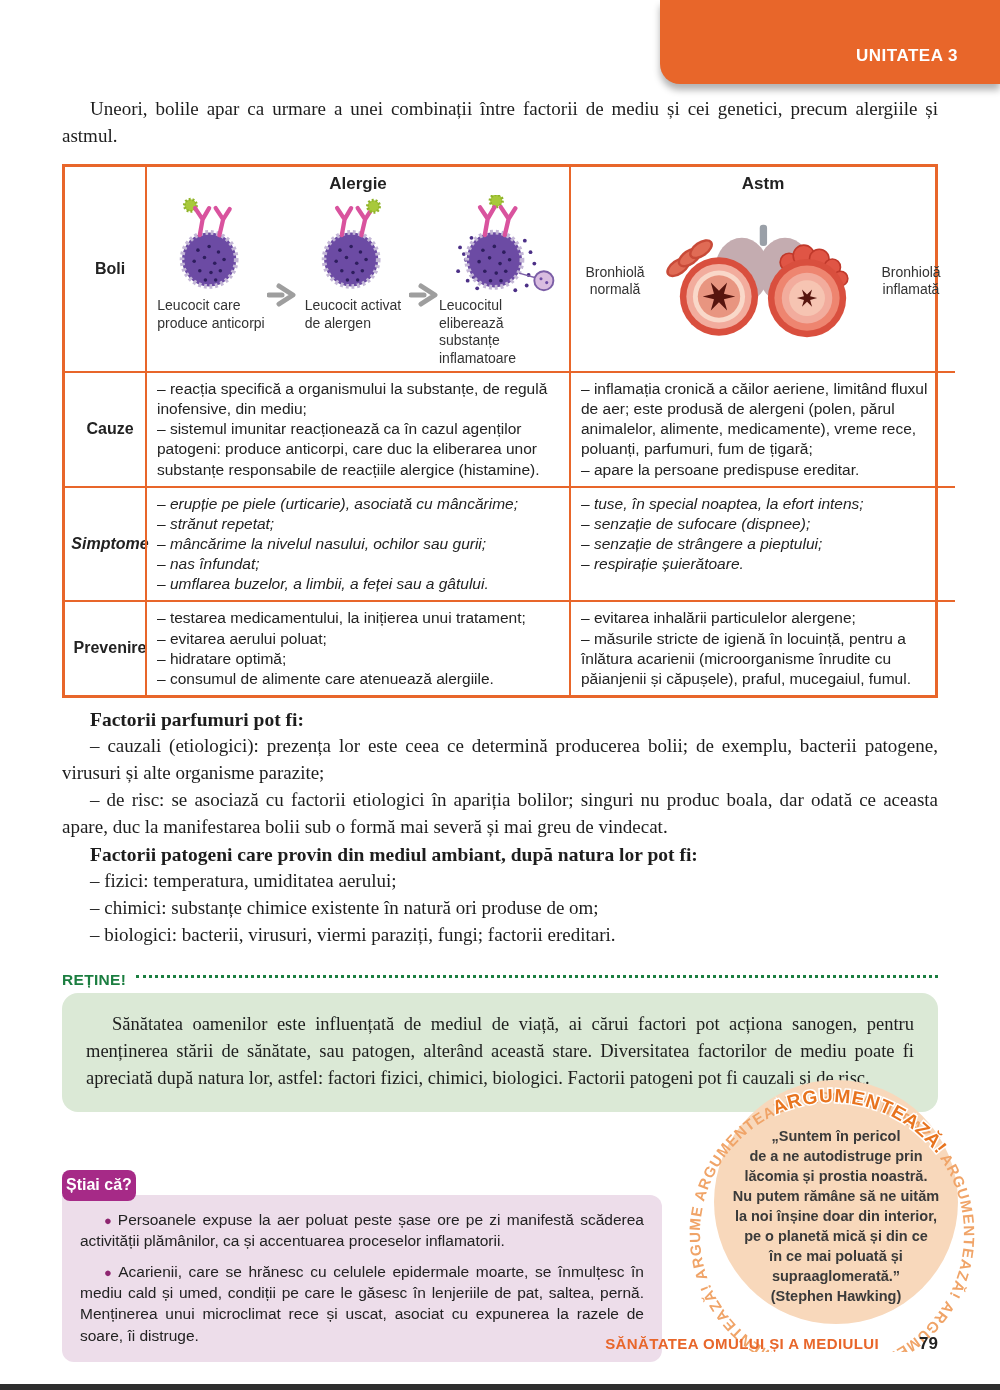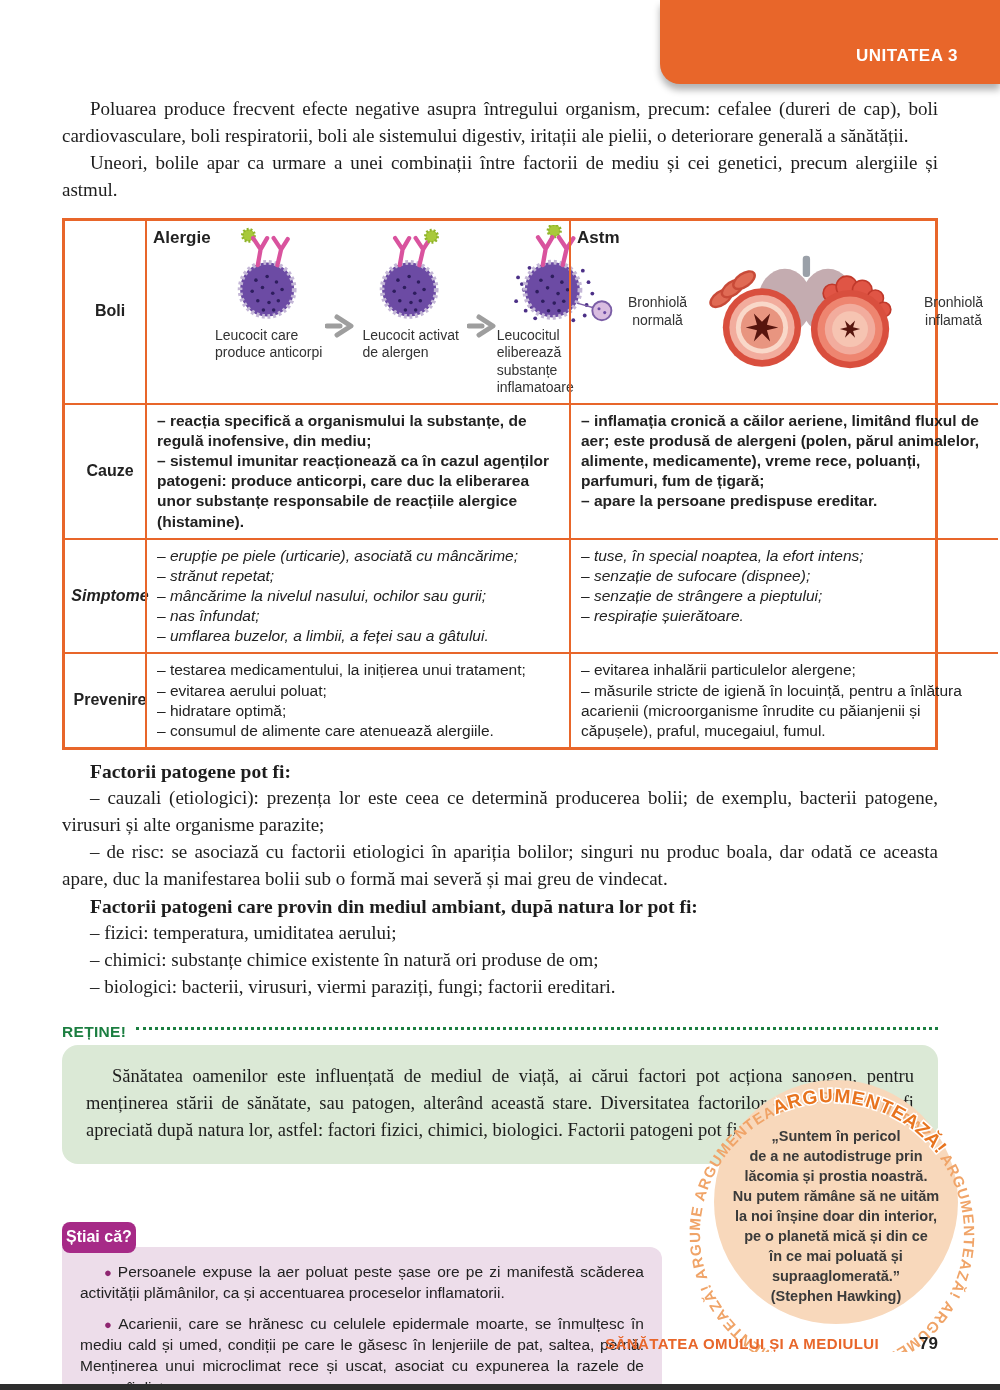--- a/index.html
+++ b/index.html
@@ -24,25 +24,25 @@
   .dtable { margin-top:14px; border:3px solid #E8662A; display:grid;
     grid-template-columns:80px 424px 1fr; background:#fff;
     font-family:"Liberation Sans", sans-serif; font-size:15.5px; line-height:1.3;
     color:#222; }
   .cell { padding:6px 10px; white-space:pre-line; }
   .bl { border-left:2px solid #E8662A; }
   .bt { border-top:2px solid #E8662A; }
   .rowlabel { display:flex; align-items:center; justify-content:center;
     font-weight:bold; font-size:16px; white-space:normal; text-align:center;padding-left:20px; }
   .r-boli  { min-height:182px; }
-  .r-cauze { min-height:108px;font-weight:bold; }
+  .r-cauze { min-height:108px; }
   .r-simp  { min-height:101px;font-style:italic; }
   .r-prev  { min-height:92px; }
 
-  .figcell { display:flex; flex-direction:row; padding:4px 6px; white-space:normal; }
+  .figcell { display:flex; flex-direction:column; padding:4px 6px; white-space:normal; }
   .colhead { text-align:center; font-weight:bold; font-size:17px; margin:2px 0 0; }
   .figrow { display:flex; justify-content:space-between; align-items:flex-start;
     flex:1; padding:0 2px; }
   .figblock { display:flex; flex-direction:column; align-items:center; }
   .figcap { font-size:14px; line-height:1.25; text-align:left; white-space:pre-line;
     margin-top:2px; color:#333; }
   .arrow-wrap { align-self:center; margin-top:34px; }
   .astmrow { display:flex; flex:1; align-items:center; justify-content:center; gap:4px; }
   .astmlabel { font-size:14px; line-height:1.25; text-align:center; white-space:pre-line;
     color:#333; width:76px; flex-shrink:0; }
@@ -130,21 +130,20 @@
 </svg>
 
 <div class="page">
 
   <div class="unit-tab">
     <span>UNITATEA 3</span>
   </div>
 
   <div class="content">
 
-    <p class="serif-p">Poluarea produce frecvent efecte negative asupra întregului organism, precum: cefalee (dureri de cap), boli cardiovasculare, boli respiratorii, boli ale sistemului digestiv, iritații ale pielii, o deteriorare generală a sănătății.</p>
     <p class="serif-p">Uneori, bolile apar ca urmare a unei combinații între factorii de mediu și cei genetici, precum alergiile și astmul.</p>
 
     <div class="dtable">
 
       <div class="cell rowlabel r-boli">Boli</div>
 
       <div class="cell figcell bl r-boli">
         <div class="colhead">Alergie</div>
         <div class="figrow">
           <div class="figblock">
@@ -269,21 +268,21 @@
       <div class="cell rowlabel bt r-prev">Prevenire</div>
       <div class="cell bl bt r-prev">– testarea medicamentului, la inițierea unui tratament;
 – evitarea aerului poluat;
 – hidratare optimă;
 – consumul de alimente care atenuează alergiile.</div>
       <div class="cell bl bt r-prev">– evitarea inhalării particulelor alergene;
 – măsurile stricte de igienă în locuință, pentru a înlătura acarienii (microorganisme înrudite cu păianjenii și căpușele), praful, mucegaiul, fumul.</div>
     </div>
 
     <div class="patho">
-      <div class="hd">Factorii patogene pot fi:</div>
+      <div class="hd">Factorii parfumuri pot fi:</div>
       <p>– cauzali (etiologici): prezența lor este ceea ce determină producerea bolii; de exemplu, bacterii patogene, virusuri și alte organisme parazite;</p>
       <p>– de risc: se asociază cu factorii etiologici în apariția bolilor; singuri nu produc boala, dar odată ce aceasta apare, duc la manifestarea bolii sub o formă mai severă și mai greu de vindecat.</p>
       <div class="hd">Factorii patogeni care provin din mediul ambiant, după natura lor pot fi:</div>
       <p>– fizici: temperatura, umiditatea aerului;</p>
       <p>– chimici: substanțe chimice existente în natură ori produse de om;</p>
       <p>– biologici: bacterii, virusuri, viermi paraziți, fungi; factorii ereditari.</p>
     </div>
 
     <div class="retine-row">
       <span class="retine-label">REȚINE!</span>

